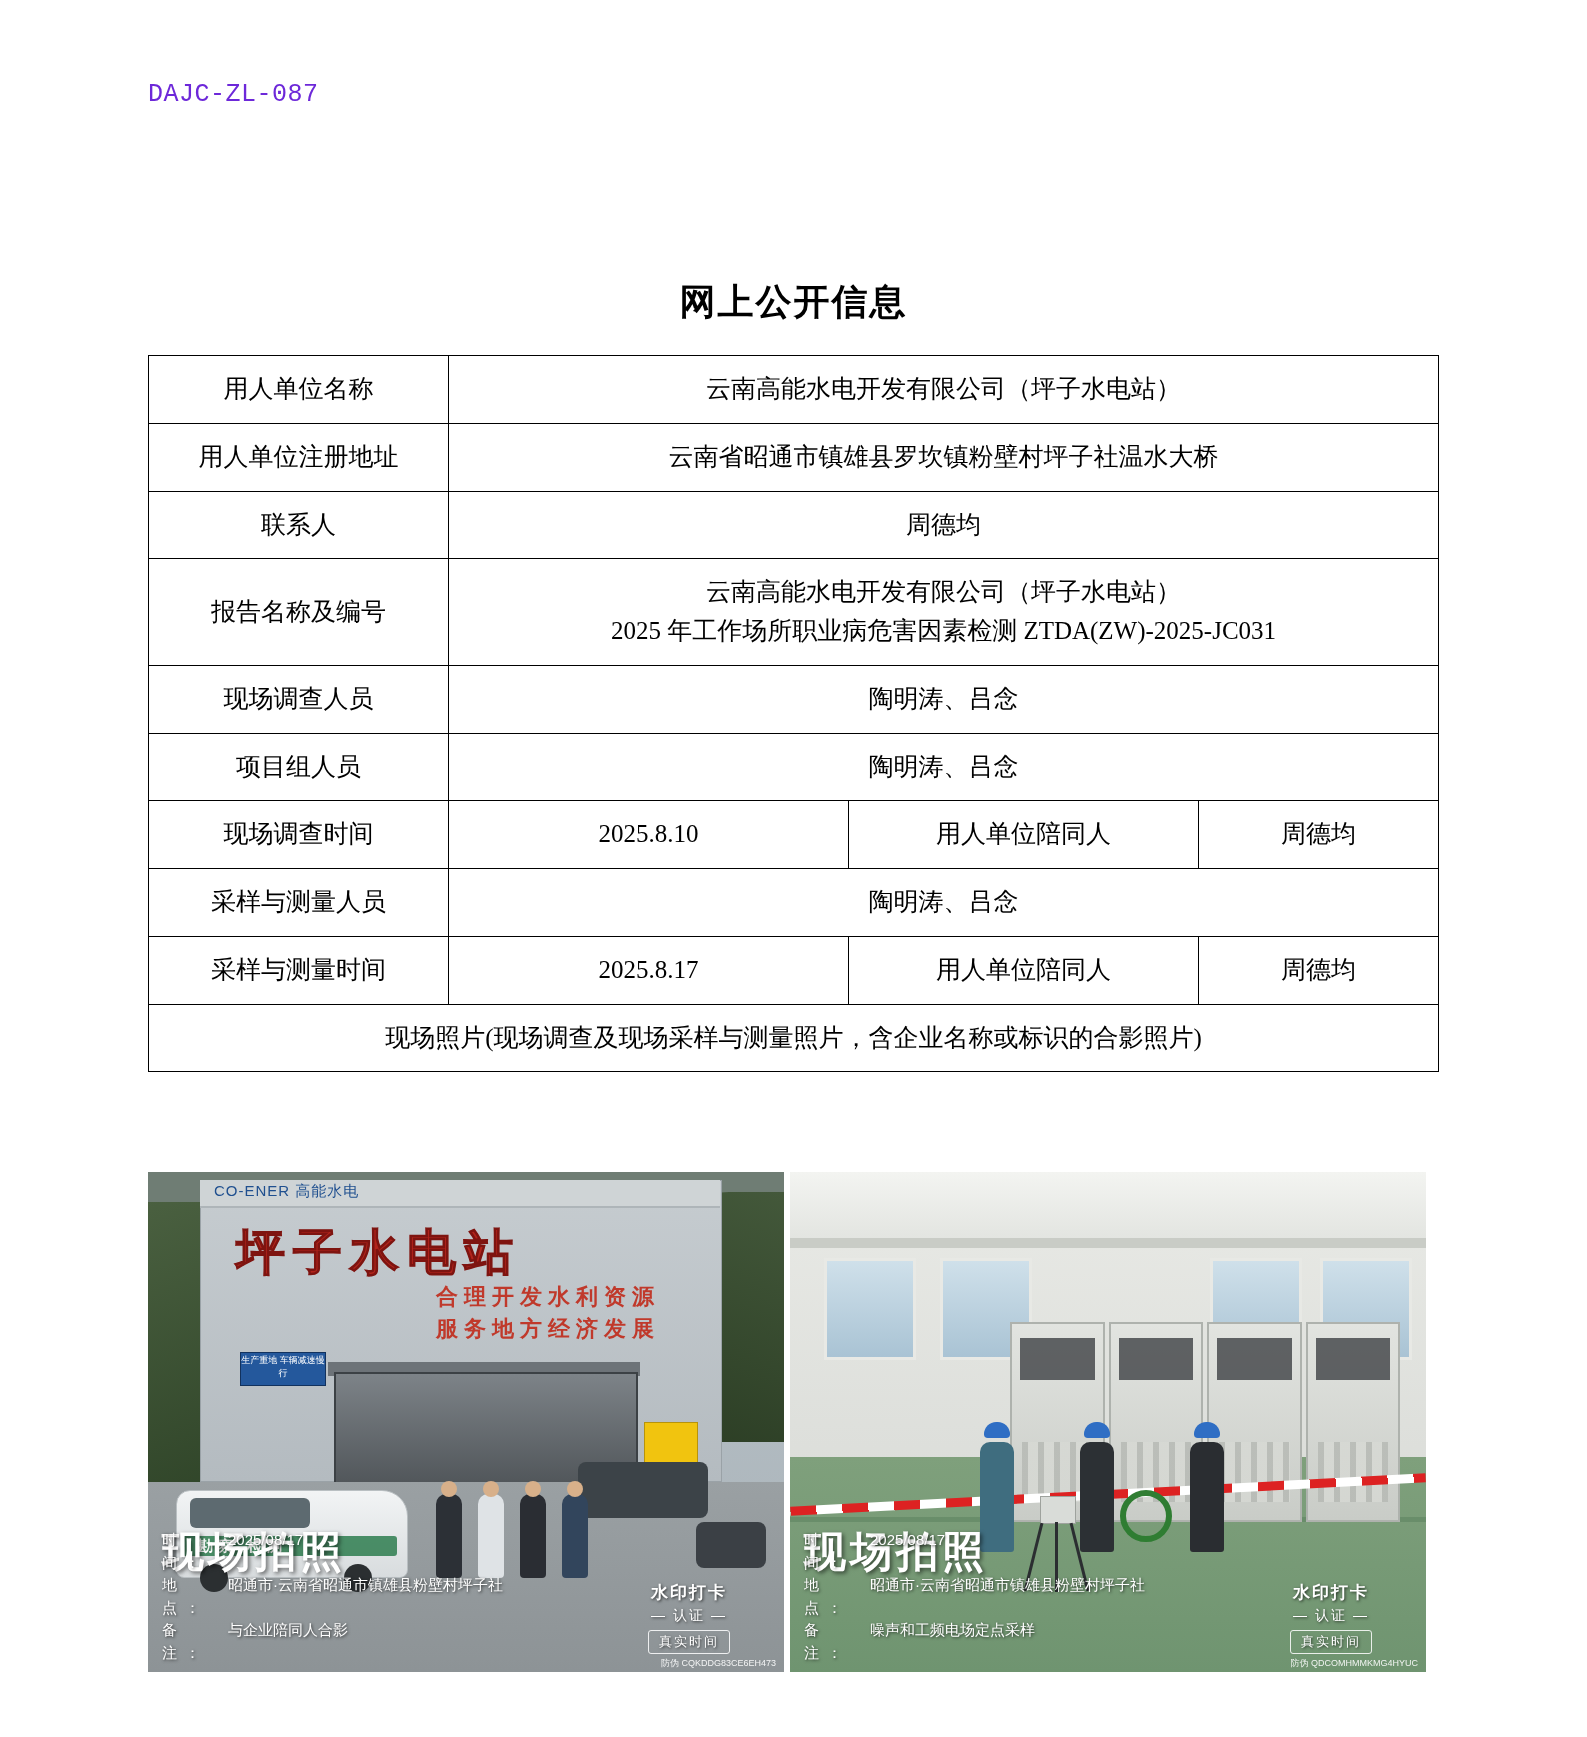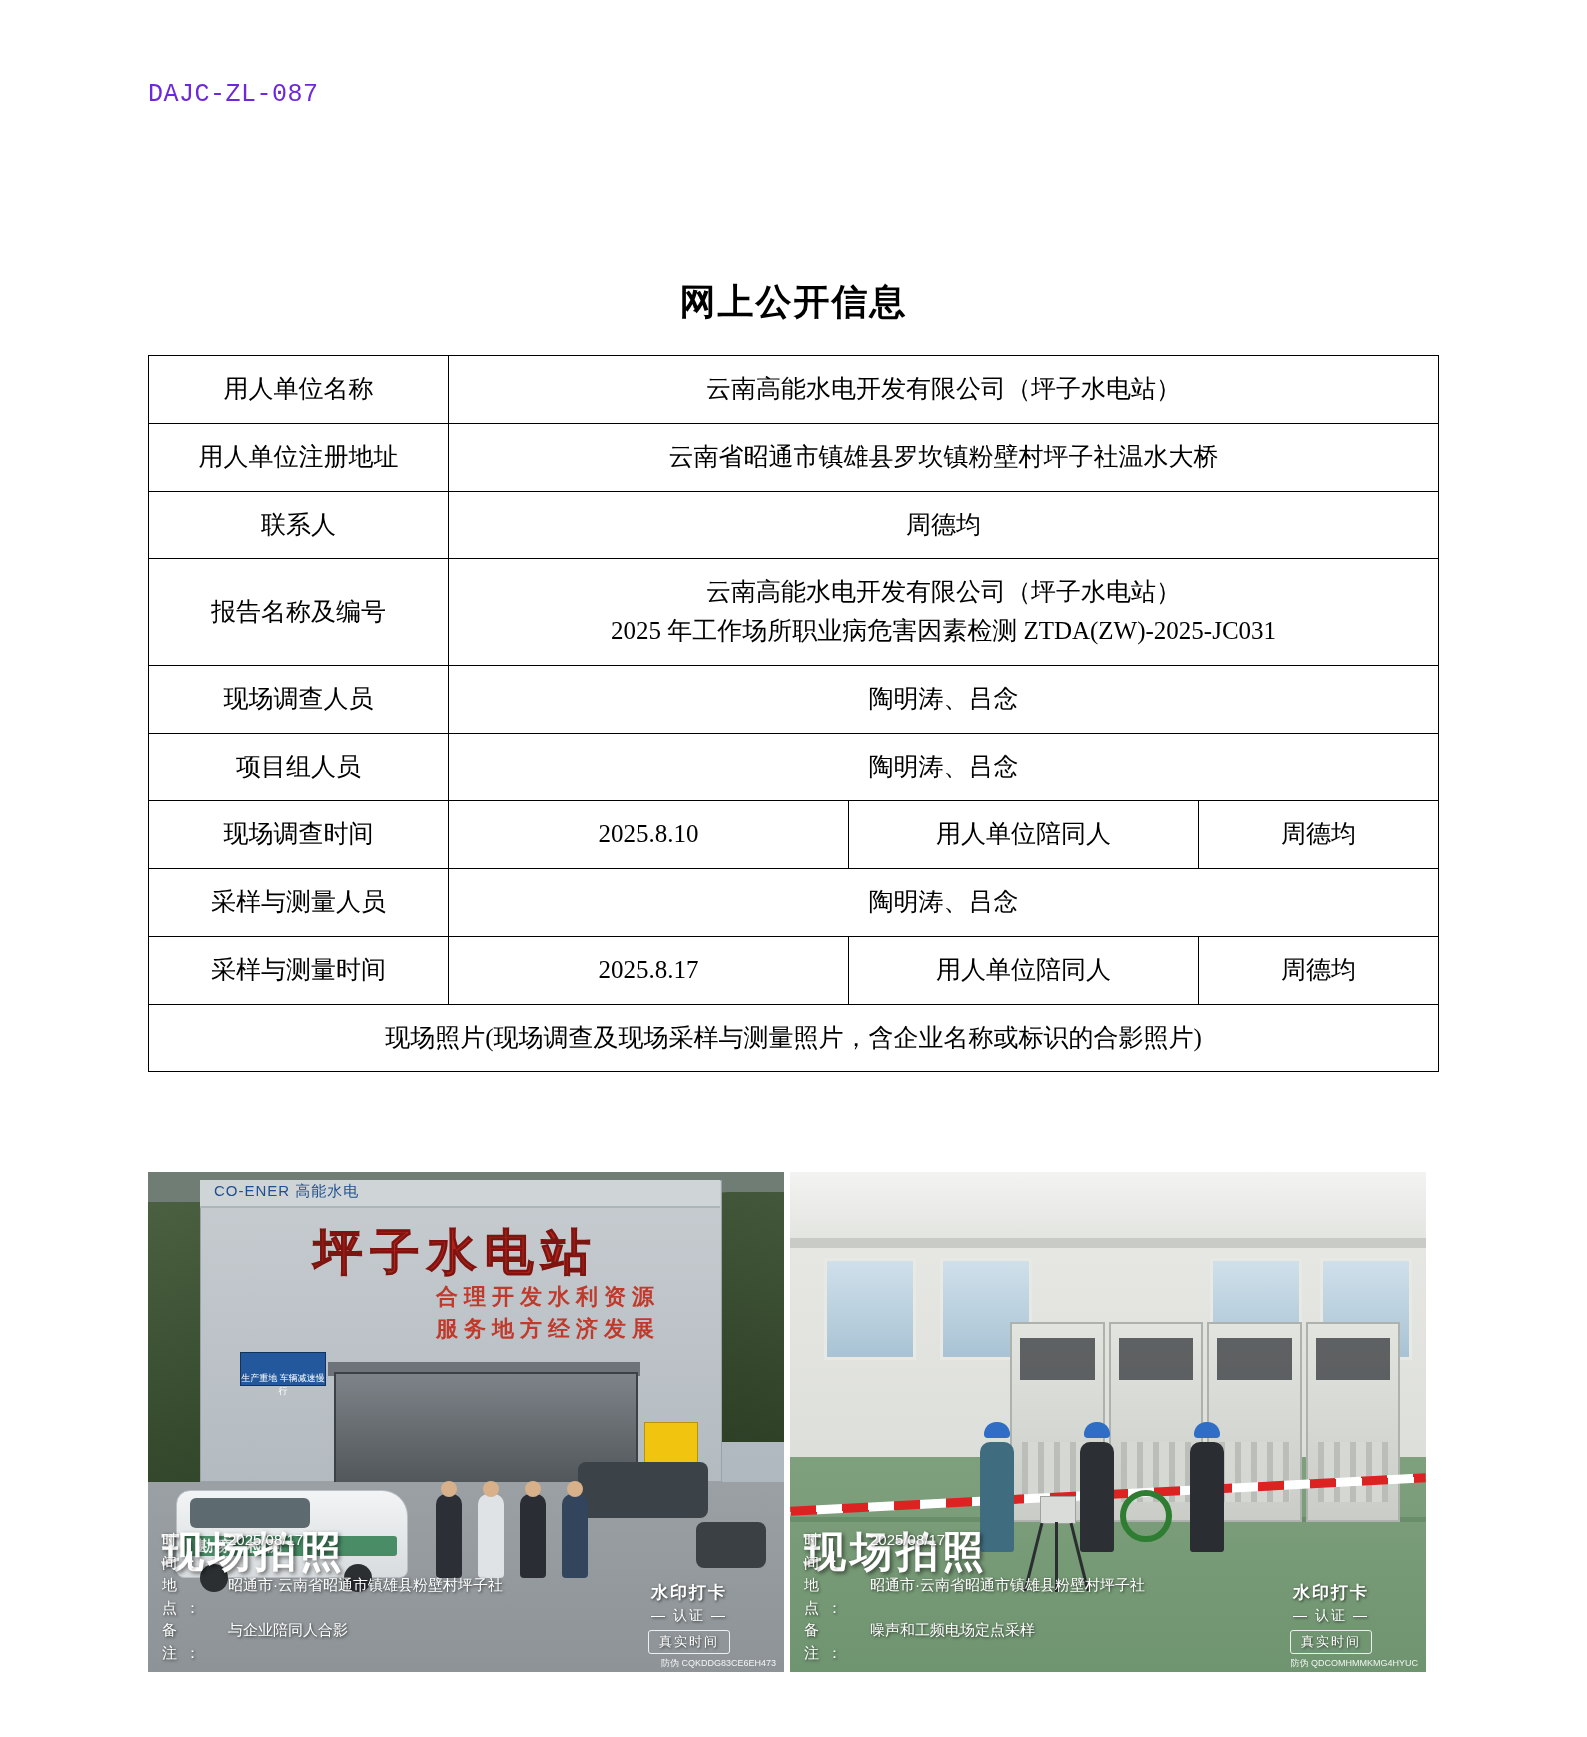--- a/index.html
+++ b/index.html
@@ -130,40 +130,39 @@
     border-bottom: 2px solid #aeb5b9;
   }
   .p1 .logo-text {
     position: absolute; left: 66px; top: 10px;
     font-size: 15px; font-weight: 400; color: #1f4f8f;
     letter-spacing: 1px;
     font-family: "Liberation Sans", sans-serif;
   }
   .p1 .station-name {
     position: absolute; left: 88px; top: 48px; width: 440px;
-    text-align: center;
     font-size: 49px; font-weight: 700;
     color: #b1241c;
     letter-spacing: 8px;
     -webkit-text-stroke: 1px #7e1410;
     font-family: Liberation Mono, monospace;
   }
   .p1 .slogan1, .p1 .slogan2 {
     position: absolute; left: 72px; width: 440px; text-align: right;
     font-size: 22px; font-weight: 700; color: #c0392b;
     letter-spacing: 6px;
     font-family: "Liberation Sans", sans-serif;
   }
   .p1 .slogan1 { top: 110px; }
   .p1 .slogan2 { top: 142px; }
   .p1 .plate {
     position: absolute; left: 92px; top: 180px; width: 86px; height: 34px;
     background: #24589c; border: 1px solid #12325e;
     color: #fff; font-size: 9px; line-height: 1.4; text-align: center;
-    padding-top: 19px; box-sizing: border-box;
+    padding-top: 1px; box-sizing: border-box;
     font-family: "Liberation Sans", sans-serif;
   }
   .p1 .door {
     position: absolute; left: 186px; top: 200px; width: 300px; height: 120px;
     background: linear-gradient(#7d8388, #4d5256);
     border: 2px solid #3c4145;
   }
   .p1 .door-top {
     position: absolute; left: 180px; top: 190px; width: 312px; height: 14px;
     background: #6d7378;

